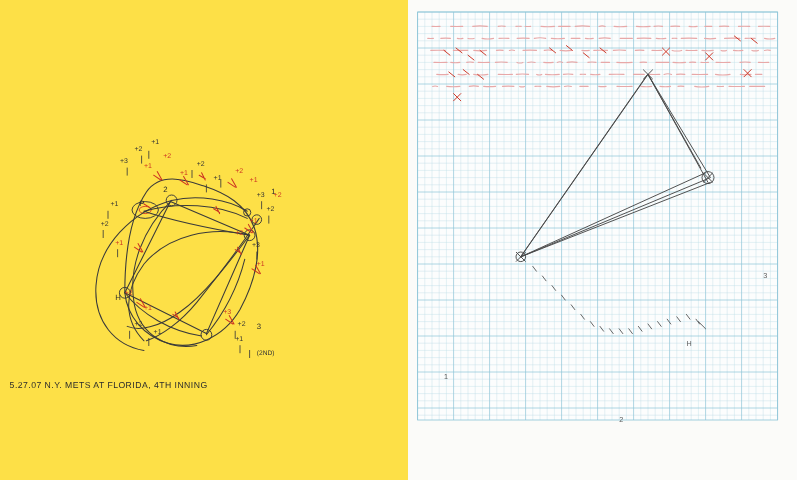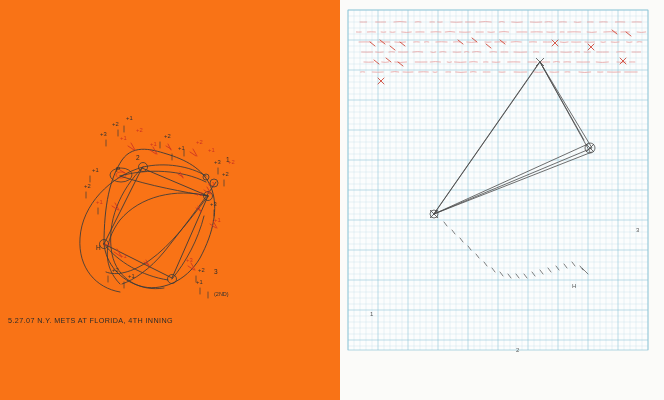--- a/index.html
+++ b/index.html
@@ -20,21 +20,21 @@
     background: #ffffff;
   }
   .panel {
     position: absolute;
     top: 0;
     height: 400px;
   }
   #panel-left {
     left: 0;
     width: 340px;
-    background: #f97316;
+    background: #fde047;
   }
   #panel-right {
     left: 340px;
     width: 324px;
     background: #fbfbf9;
   }
   .sheet {
     position: absolute;
     inset: 0;
   }

